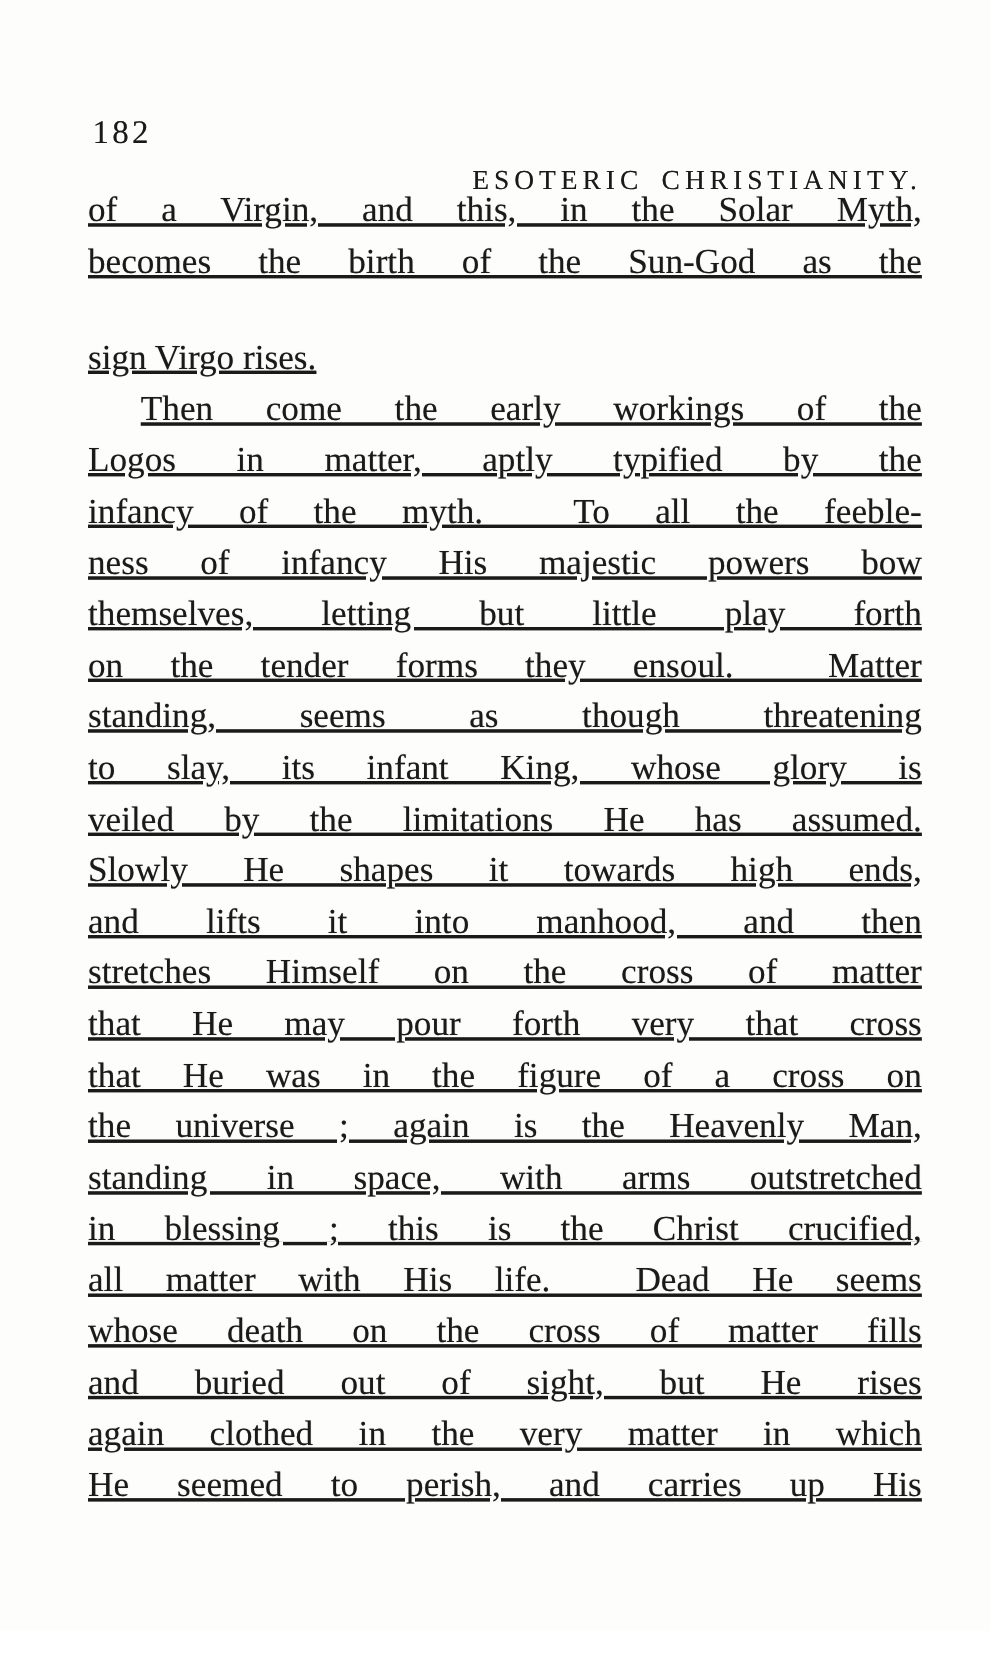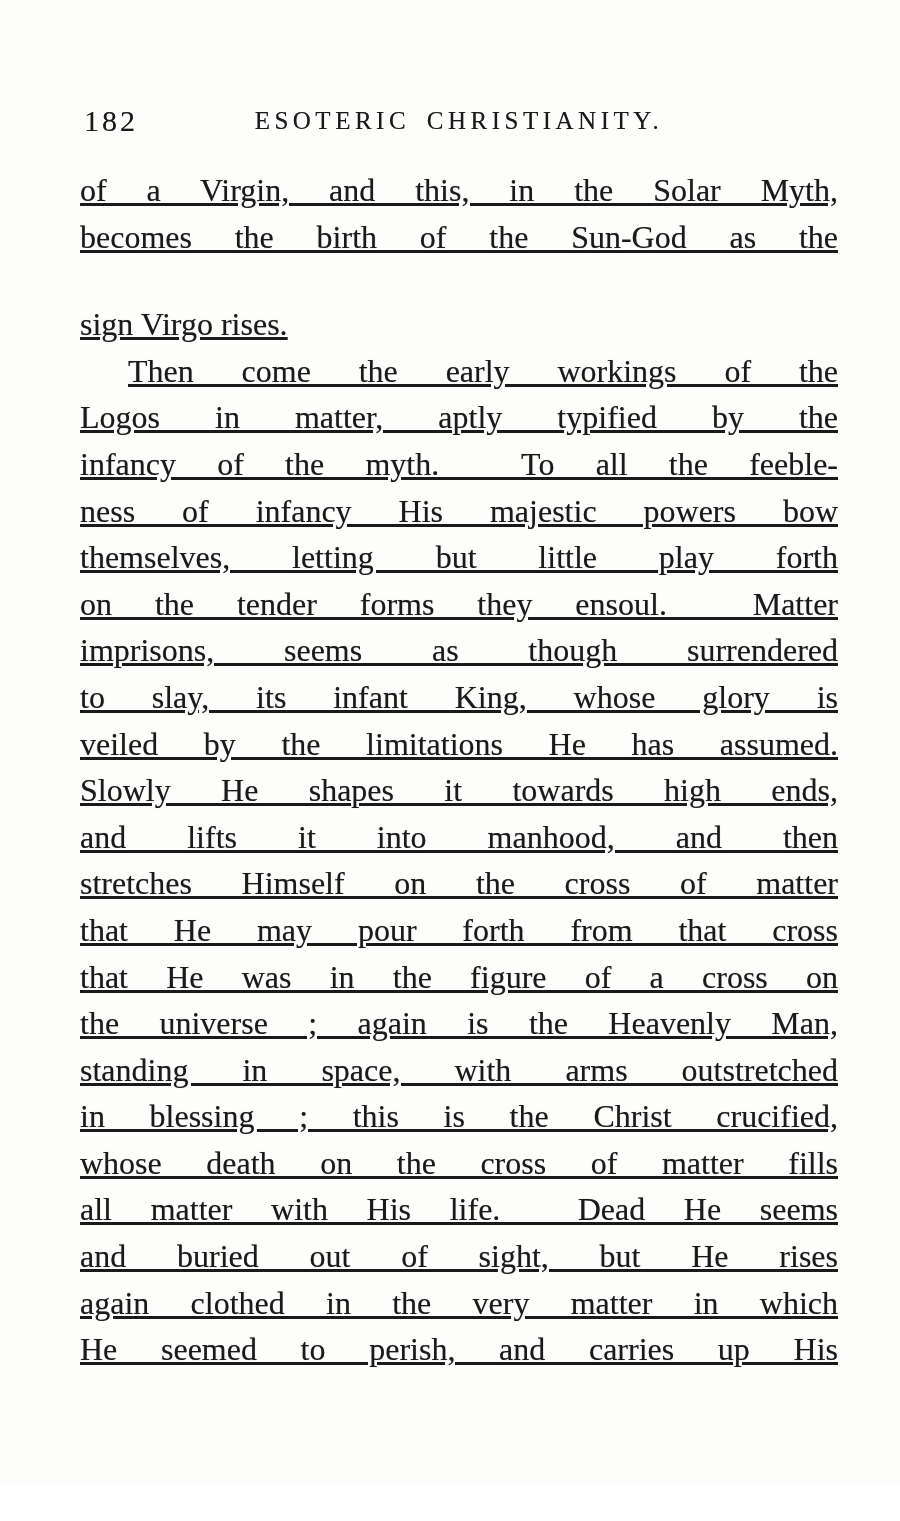--- a/index.html
+++ b/index.html
@@ -26,26 +26,27 @@
   .page-number {
     position: absolute;
     left: 4px;
     top: 3px;
     font-size: 30px;
     letter-spacing: 3px;
     font-feature-settings: "onum";
     text-shadow: 0 0 0.6px rgba(25,25,25,0.55);
   }
   .running-title {
-    text-align: center;
+    text-align: right;
     font-size: 25px;
     letter-spacing: 4.5px;
     padding-top: 6px;
     word-spacing: 6px;
     text-shadow: 0 0 0.6px rgba(25,25,25,0.55);
+    margin-top: 44px;
   }
   .body-text {
     position: absolute;
     top: 167px;
     left: 80px;
     width: 758px;
   }
   .line {
     font-size: 32px;
     line-height: 46.6px;
@@ -77,31 +78,31 @@
   <div class="body-text">
     <div class="line">of a Virgin, and this, in the Solar Myth,</div>
     <div class="line">becomes the birth of the Sun-God as the</div>
     <div class="line end">sign Virgo rises.</div>
     <div class="line indent">Then come the early workings of the</div>
     <div class="line">Logos in matter, aptly typified by the</div>
     <div class="line">infancy of the myth.&nbsp; To all the feeble-</div>
     <div class="line">ness of infancy His majestic powers bow</div>
     <div class="line">themselves, letting but little play forth</div>
     <div class="line">on the tender forms they ensoul.&nbsp; Matter</div>
-    <div class="line">imprisons, seems as though surrendered</div>
+    <div class="line">standing, seems as though threatening</div>
     <div class="line">to slay, its infant King, whose glory is</div>
     <div class="line">veiled by the limitations He has assumed.</div>
     <div class="line">Slowly He shapes it towards high ends,</div>
     <div class="line">and lifts it into manhood, and then</div>
     <div class="line">stretches Himself on the cross of matter</div>
-    <div class="line">that He may pour forth from that cross</div>
+    <div class="line">that He may pour forth very that cross</div>
     <div class="line">that He was in the figure of a cross on</div>
     <div class="line">the universe ; again is the Heavenly Man,</div>
     <div class="line">standing in space, with arms outstretched</div>
     <div class="line">in blessing ; this is the Christ crucified,</div>
+    <div class="line">all matter with His life.&nbsp; Dead He seems</div>
     <div class="line">whose death on the cross of matter fills</div>
-    <div class="line">all matter with His life.&nbsp; Dead He seems</div>
     <div class="line">and buried out of sight, but He rises</div>
     <div class="line">again clothed in the very matter in which</div>
     <div class="line">He seemed to perish, and carries up His</div>
   </div>
 
 </div>
 
 </body></html>

